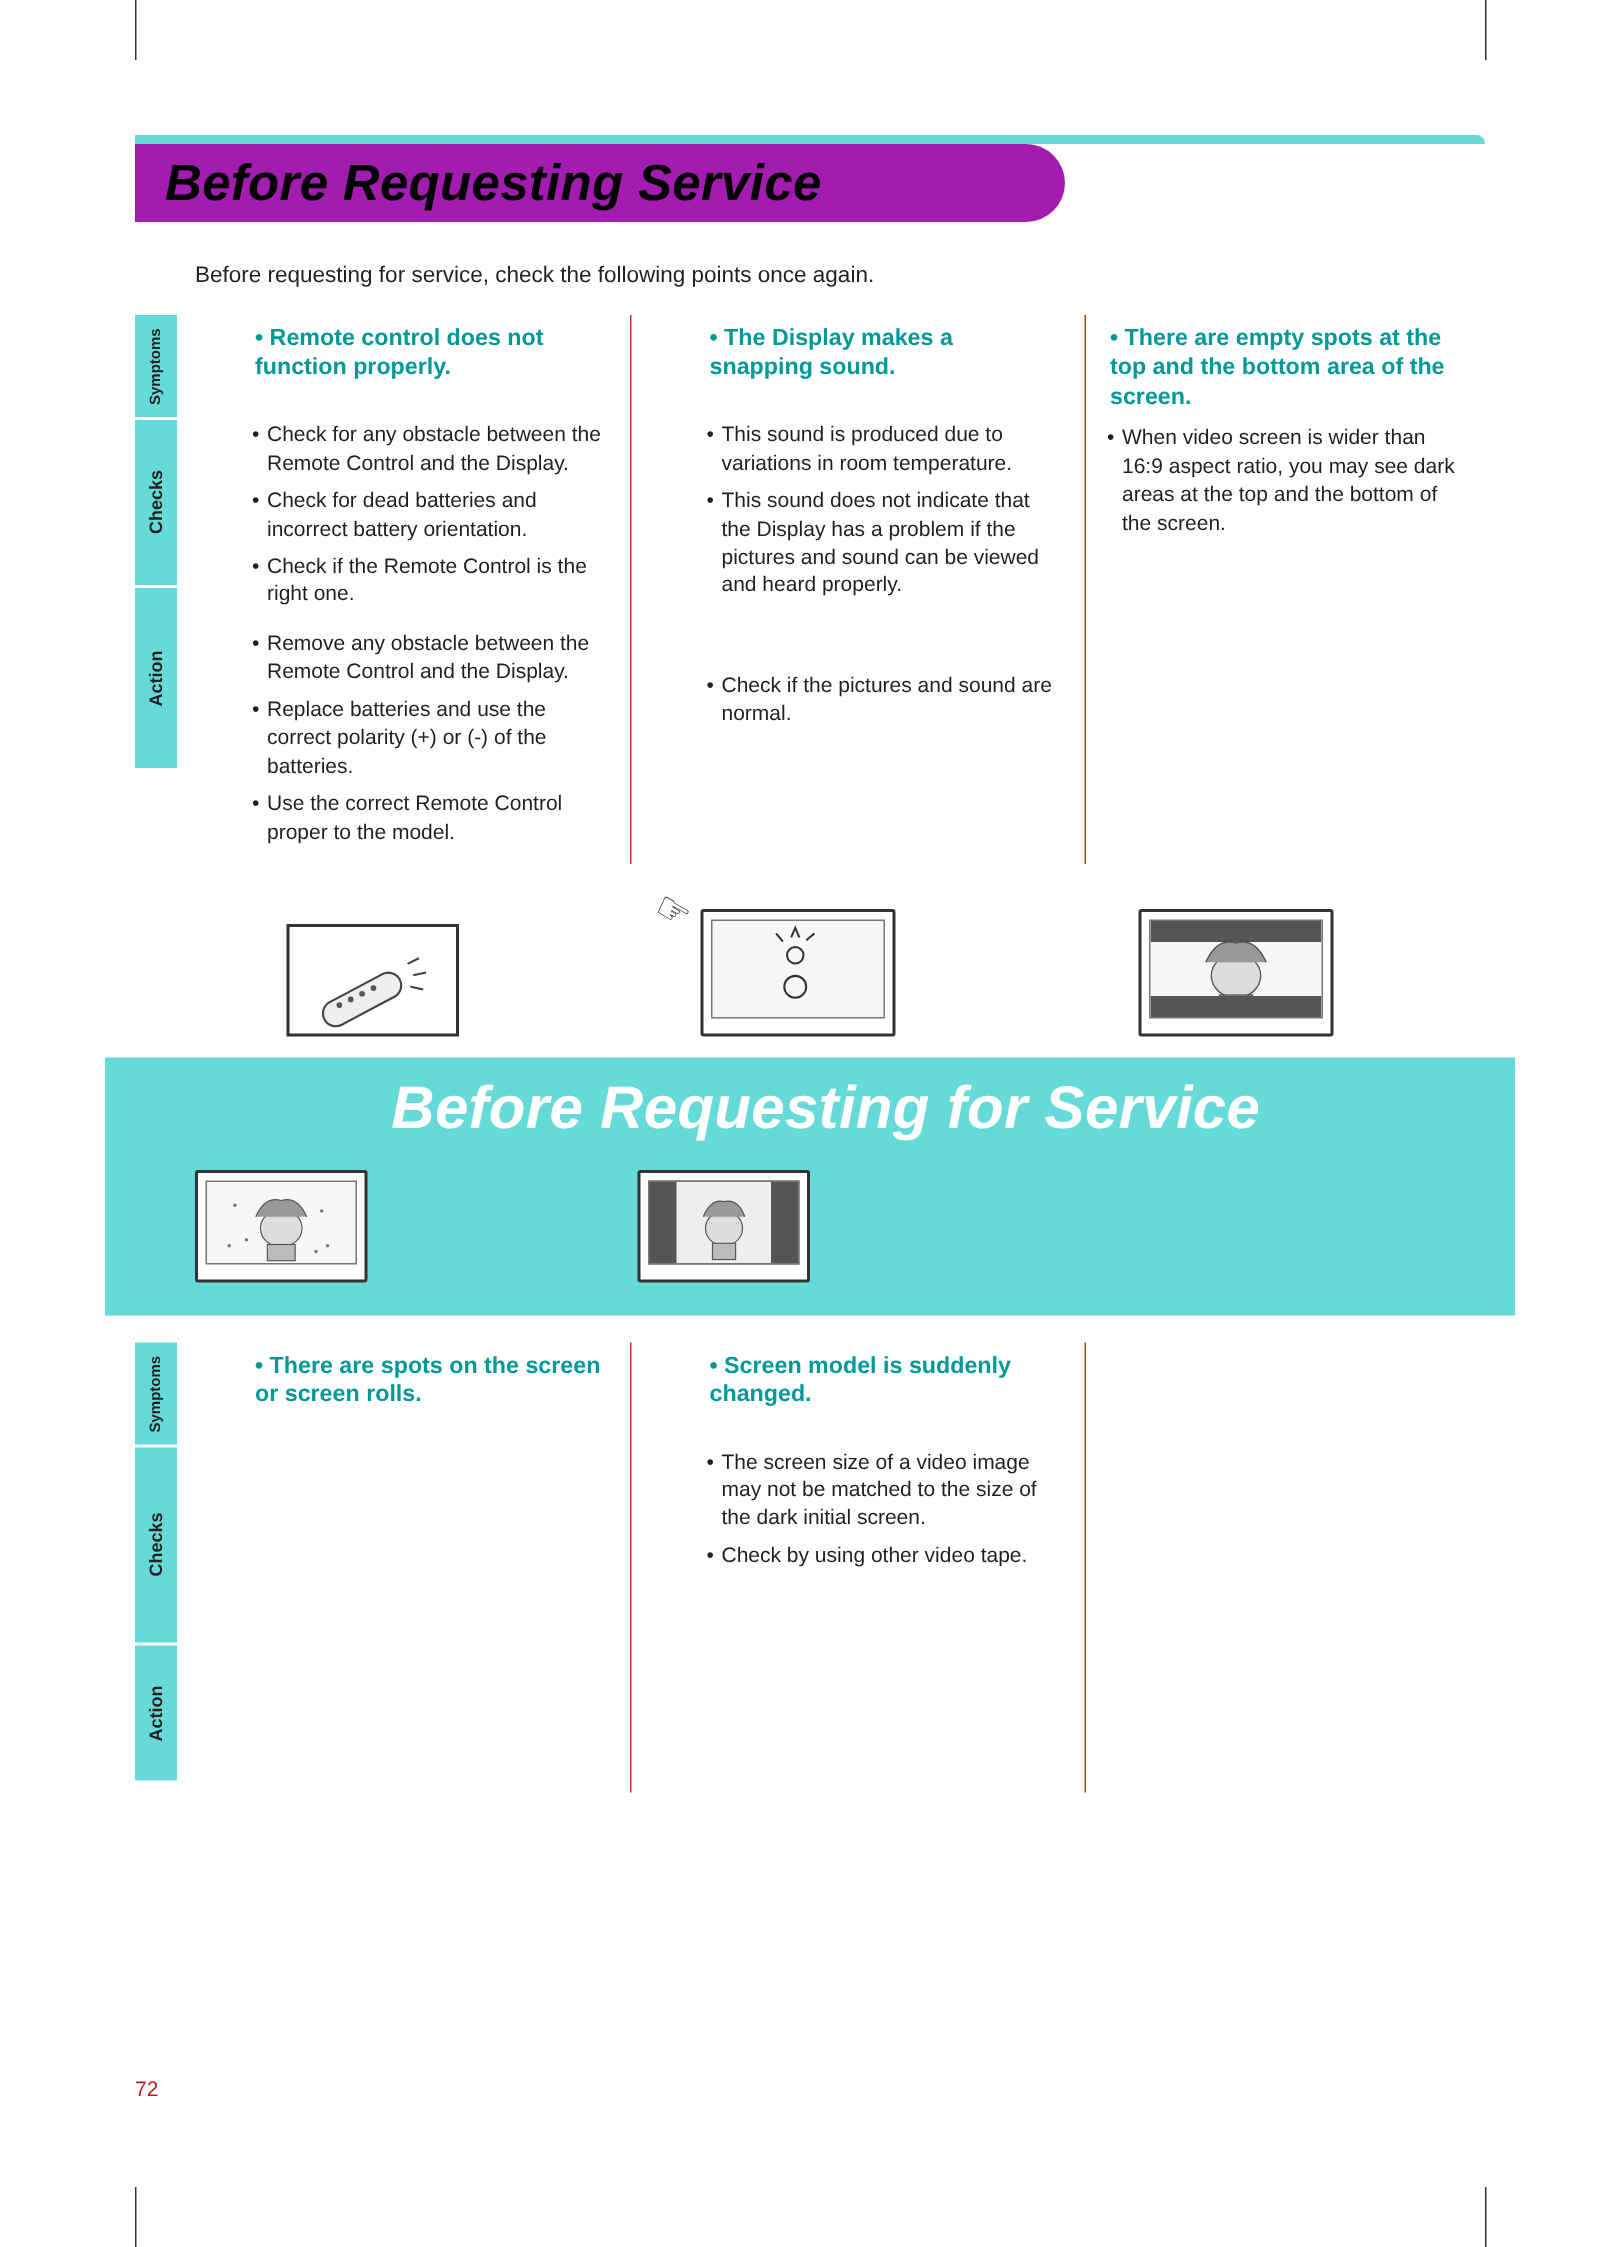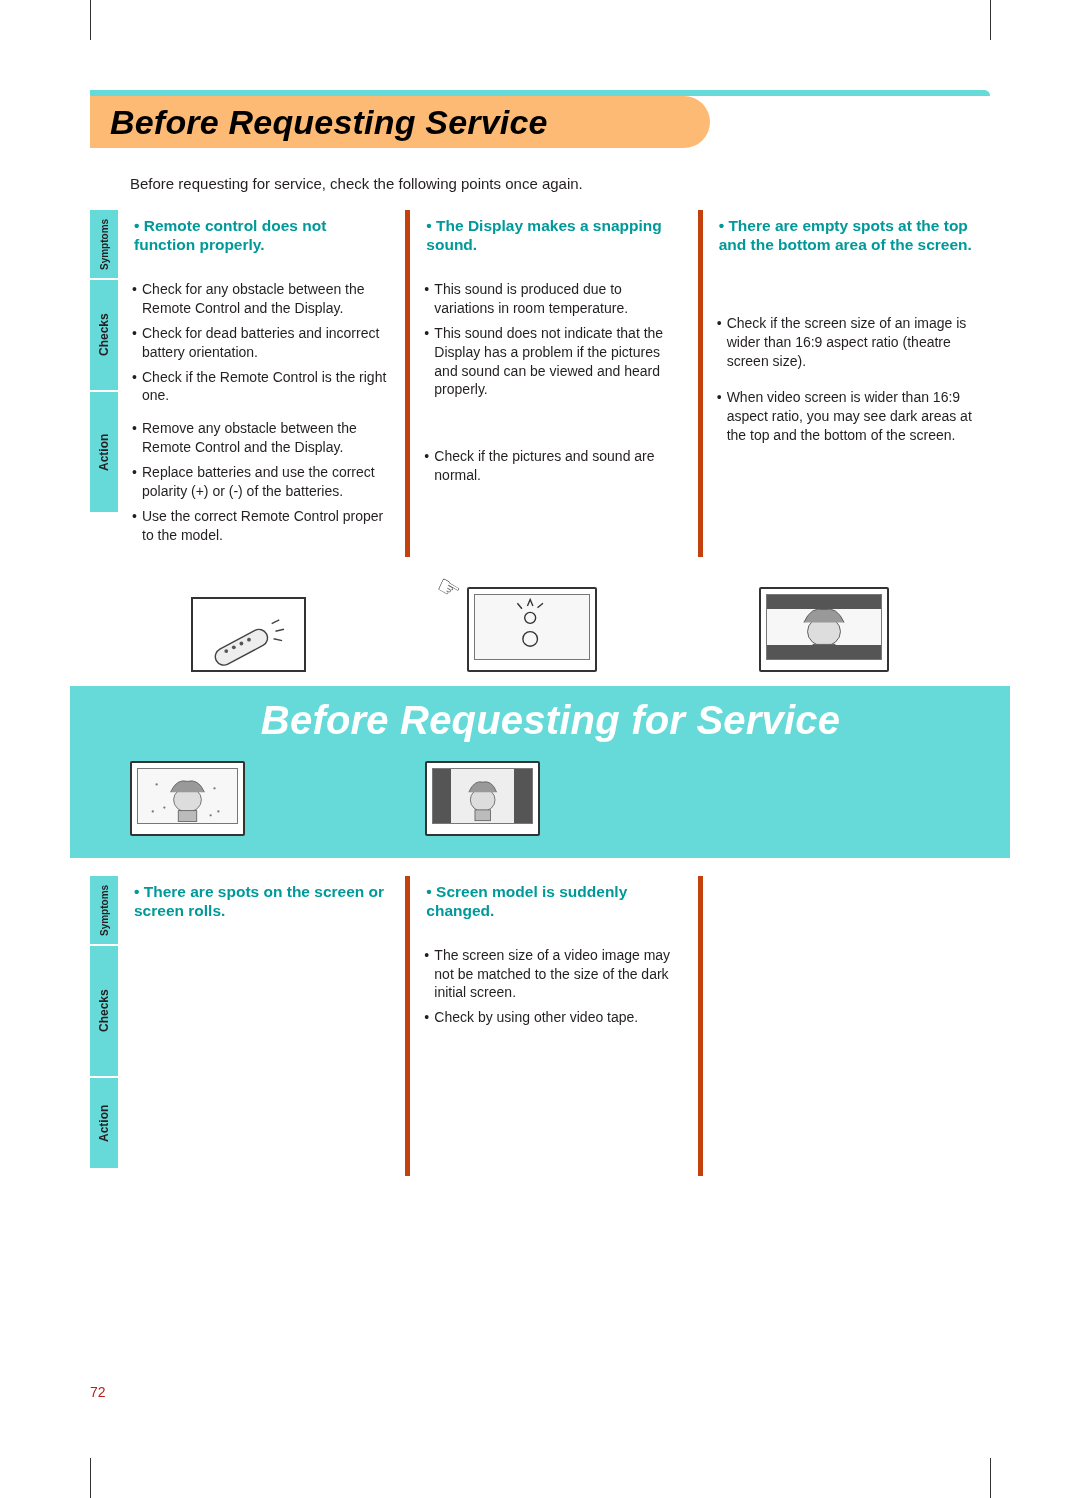--- a/index.html
+++ b/index.html
@@ -38,21 +38,21 @@
     left: 0; top: 0; right: 0;
     height: 6px;
     background: #66d9d9;
     border-radius: 3px 40px 3px 3px;
   }
   .title-pill {
     position: absolute;
     left: 0; top: 6px;
     height: 52px;
     width: 620px;
-    background: #fdba74;
+    background: #a21caf;
     border-radius: 0 28px 28px 0;
     display: flex;
     align-items: center;
     padding-left: 20px;
   }
   .title-text {
     font-size: 34px;
     font-weight: 700;
     color: #000;
     font-style: italic;
@@ -93,21 +93,22 @@
   .columns {
     flex: 1;
     display: flex;
   }
   .col {
     flex: 1;
     padding: 0 12px;
     position: relative;
   }
   .col.divider {
-    border-right: 5px solid #c2410c;
+    border-right: 1px solid #c2410c;
+    padding-left: 48px;
   }
   .symptom-head {
     color: #009999;
     font-weight: 700;
     font-size: 15.5px;
     padding: 6px 4px 6px 4px;
     min-height: 68px;
     line-height: 1.25;
   }
   .symptom-head::before {
@@ -253,23 +254,20 @@
         <ul class="items action-block">
             <li>This sound is produced due to variations in room temperature.</li>
             <li>This sound does not indicate that the Display has a problem if the pictures and sound can be viewed and heard properly.</li>
           </ul>
         <ul class="items checks-block" style="padding-top:36px">
             <li>Check if the pictures and sound are normal.</li>
           </ul>
       </div>
       <div class="col">
         <div class="symptom-head">There are empty spots at the top and the bottom area of the screen.</div>
-        <ul class="items checks-block" style="padding-top:36px">
-            <li>Check if the screen size of an image is wider than 16:9 aspect ratio (theatre screen size).</li>
-          </ul>
         <ul class="items action-block">
             <li>When video screen is wider than 16:9 aspect ratio, you may see dark areas at the top and the bottom of the screen.</li>
           </ul>
       </div>
     </div>
   </div>
 
   <div class="img-row">
     <div class="remote-doodle">
       <svg viewBox="0 0 115 75">

